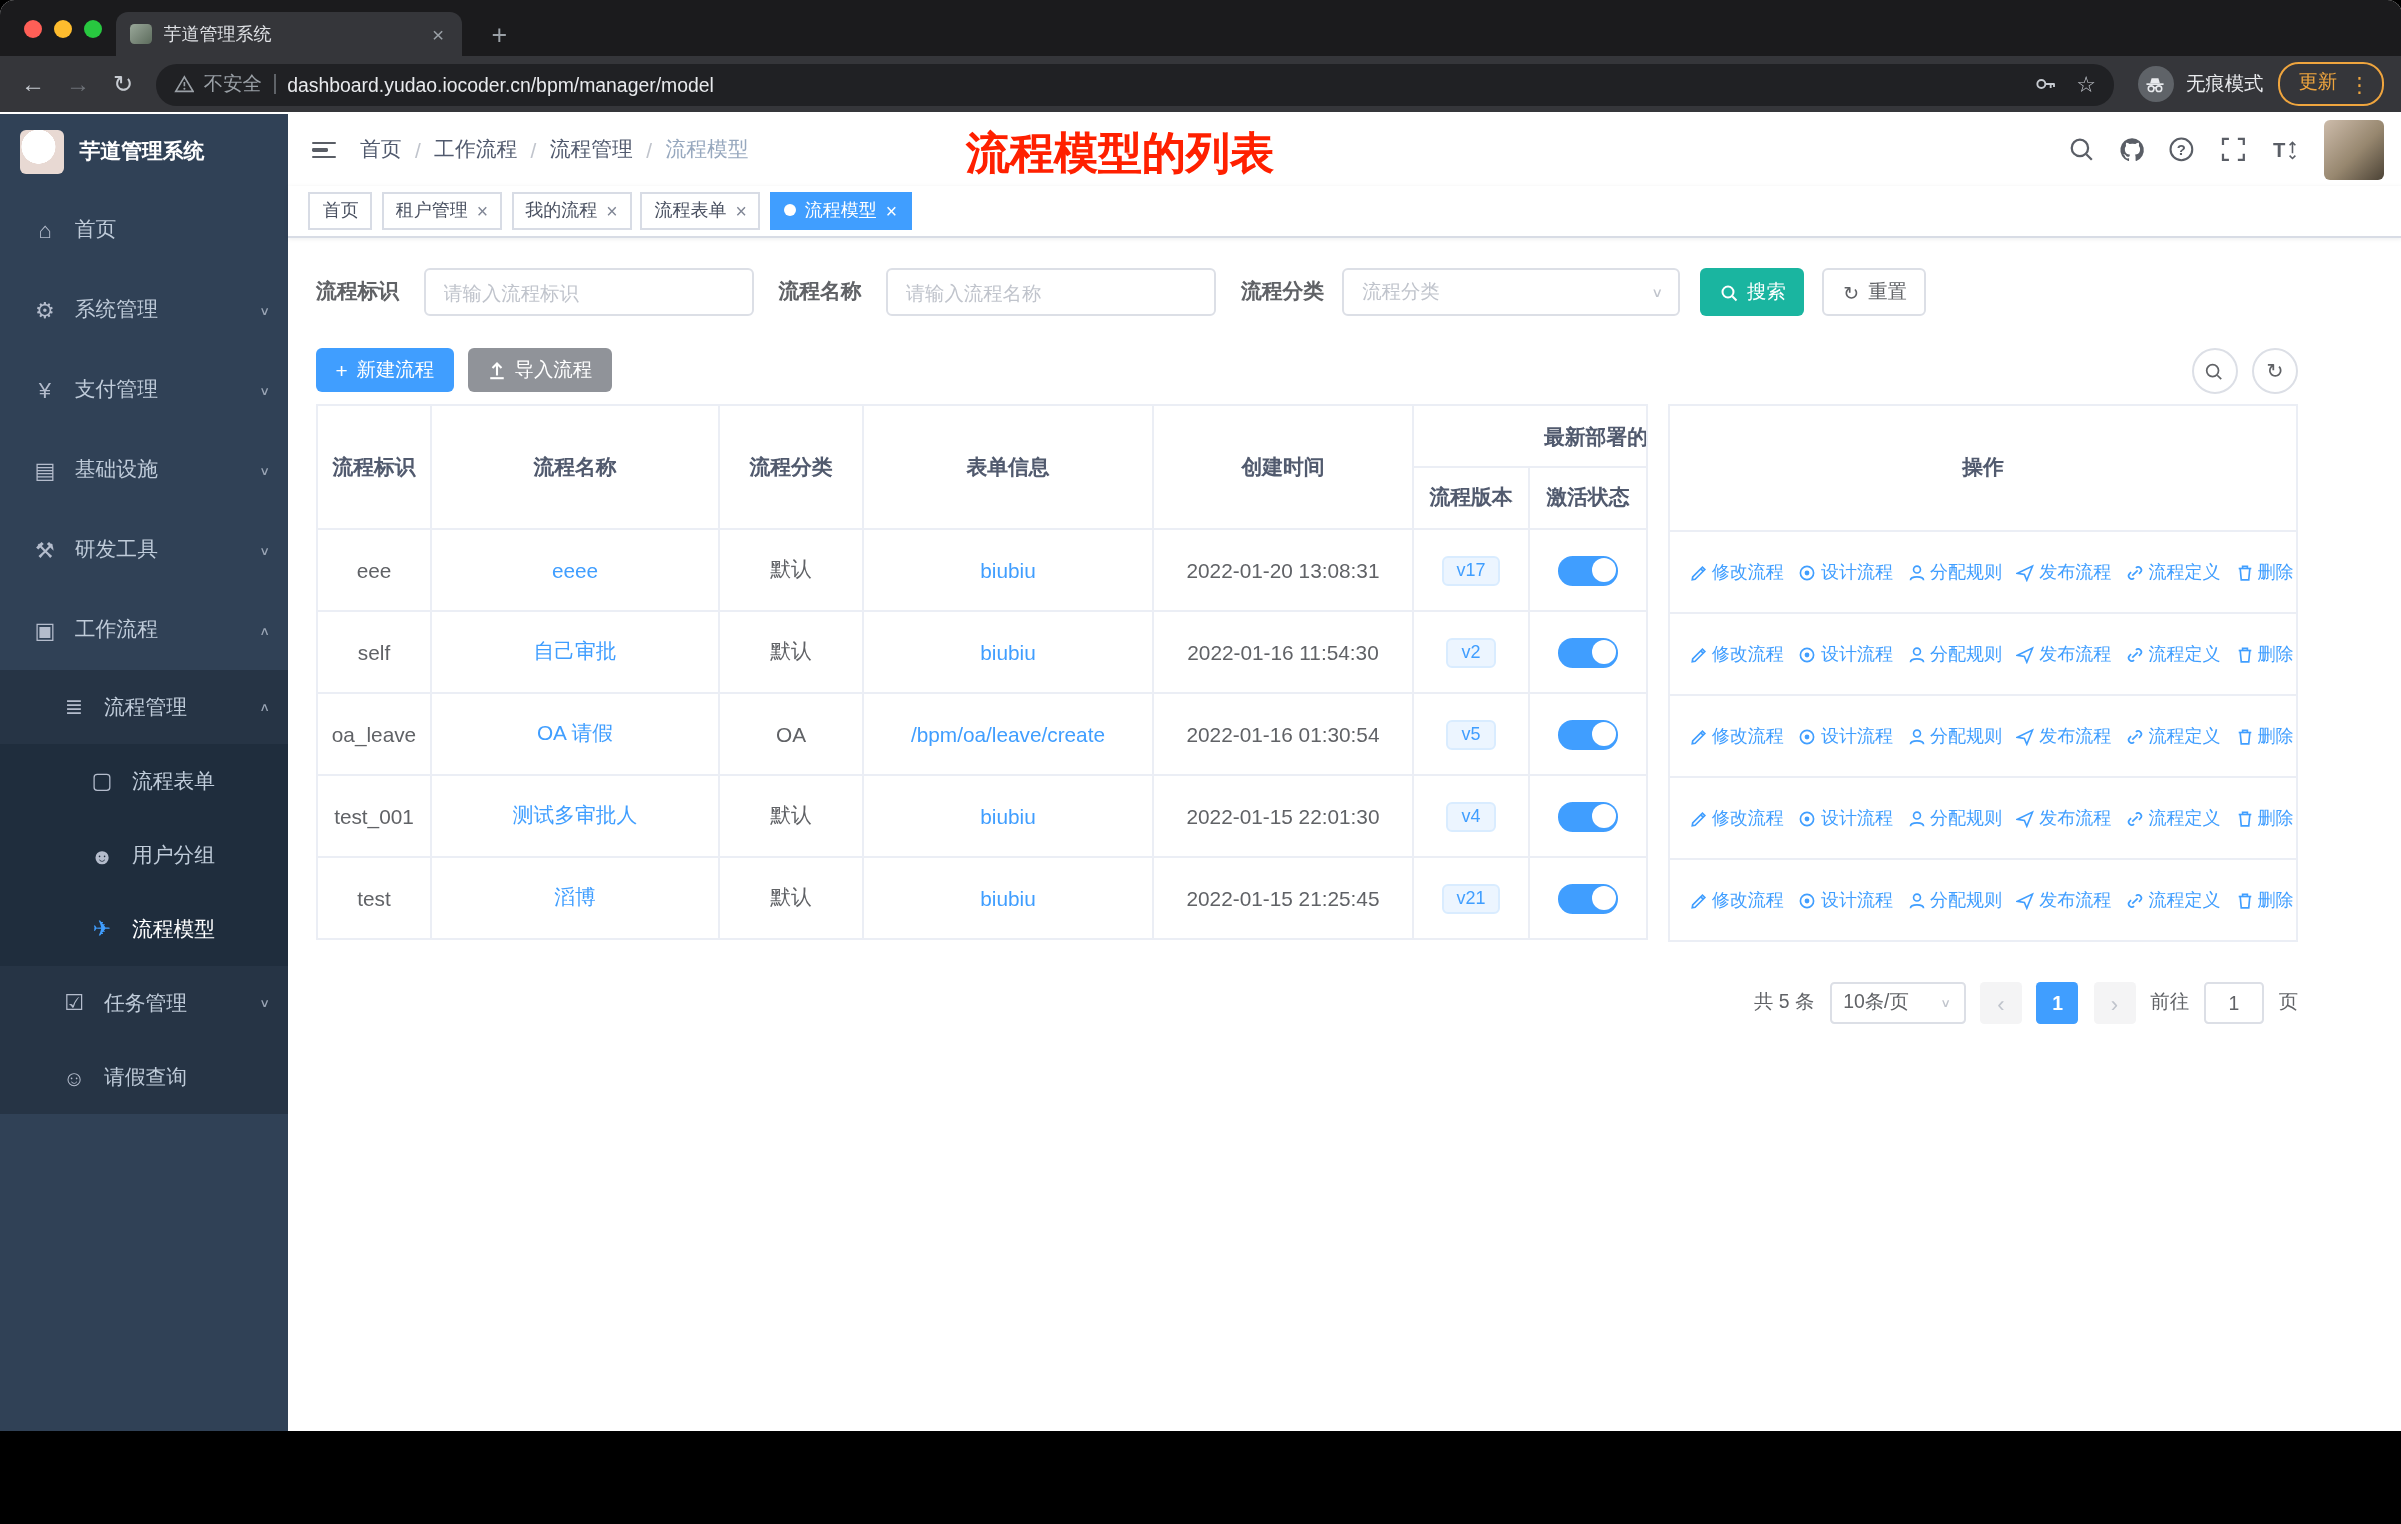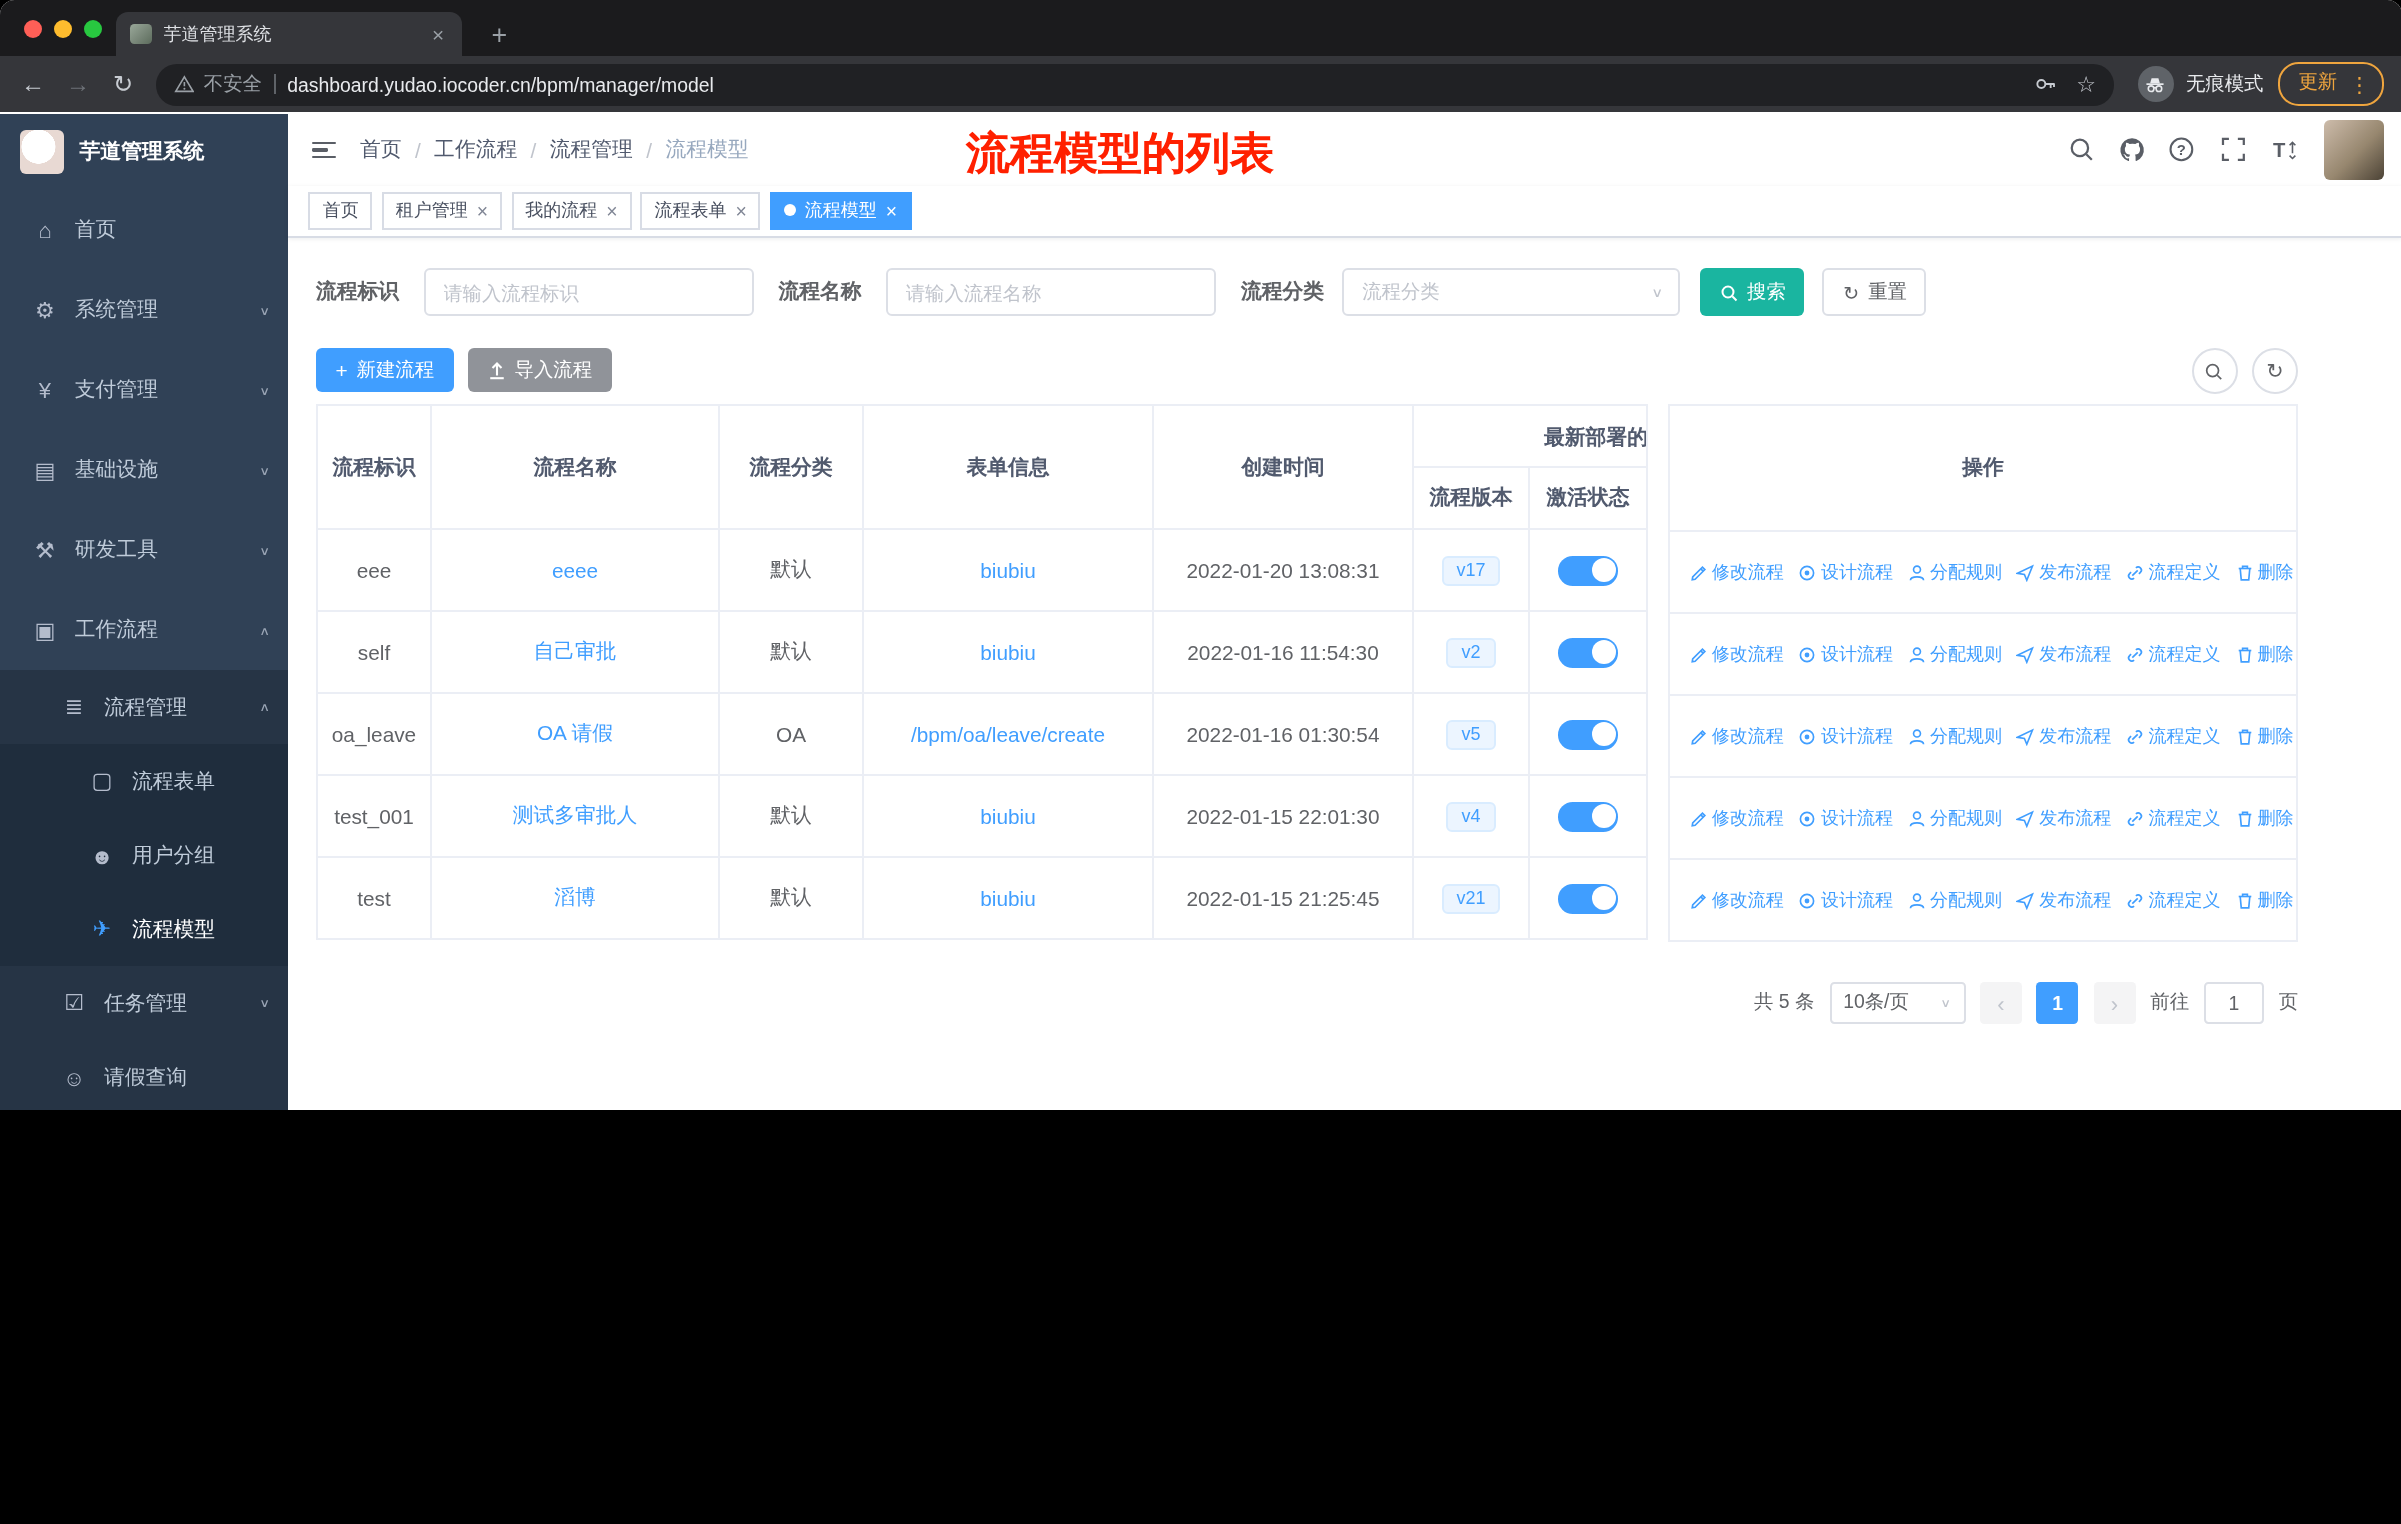--- a/index.html
+++ b/index.html
@@ -1,16 +1,16 @@
 <!DOCTYPE html>
 <html style="font-size:12px"><head>
 <meta charset="utf-8">
 <style>
   html,body{margin:0;padding:0;background:#000;}
-  .viewport{width:2401px;height:1110px;overflow:hidden;position:relative;}
+  .viewport{width:2401px;height:1431px;overflow:hidden;position:relative;}
   .stage{width:1201px;height:762px;transform:scale(2);transform-origin:0 0;position:relative;
     background:#fff;font-family:"Liberation Sans","DejaVu Sans",sans-serif;overflow:hidden;
     border-radius:7.4px 7.4px 0 0;}
   a{text-decoration:none;cursor:pointer;}
   svg{display:block;}
 
   
   .chrome{position:relative;height:57px;}
   .tabstrip{position:absolute;top:0;left:0;right:0;height:28px;background:#1b1b1d;}
   .tl{position:absolute;top:9.7px;width:9px;height:9px;border-radius:50%;}

